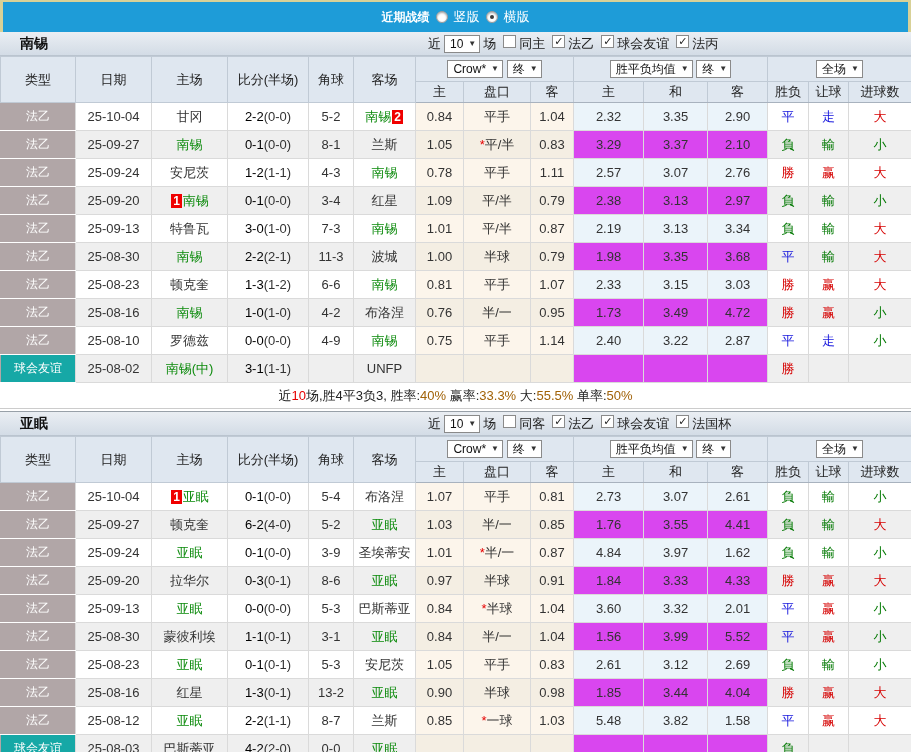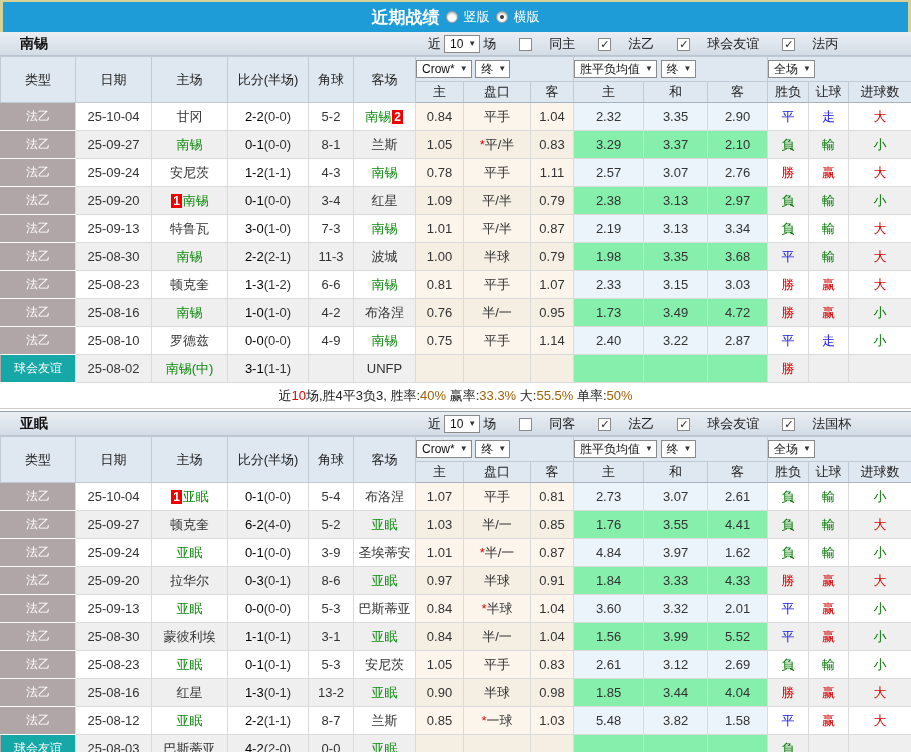--- a/index.html
+++ b/index.html
@@ -4,58 +4,58 @@
 <style>
   * { box-sizing: border-box; margin: 0; padding: 0; }
   html,body { width: 911px; height: 752px; overflow: hidden; background:#fff;
     font-family: "Liberation Sans", "DejaVu Sans", sans-serif; }
   .page { width: 911px; }
 
   
   .titlebar { height: 32px; background:#1E9CD8; border-top:2px solid #D8D197;
     border-left:3px solid #D8D197; border-right:3px solid #D8D197;
     display:flex; align-items:center; justify-content:center; gap:6px; color:#fff; }
-  .titlebar .t { font-size:17px; font-weight:bold; }
+  .titlebar .t { font-size:12px; font-weight:bold; }
   .radio { width:12px; height:12px; border-radius:50%; background:#fff;
     border:1px solid #9a9a9a; display:inline-block; position:relative; vertical-align:middle;
     box-shadow: inset 0 1px 2px rgba(0,0,0,.35); }
   .radio.on:after { content:""; position:absolute; left:3px; top:3px; width:4px; height:4px;
     border-radius:50%; background:#3c3c3c; }
   .titlebar .rlbl { font-size:13px; }
 
   
   .secbar { height:24px; background:linear-gradient(#EAEEF3,#D3DCE6);
     border-bottom:1px solid #BAC4CF; display:flex; align-items:center; position:relative; }
   .secbar .team { margin-left:20px; font-size:14px; font-weight:bold; color:#111; }
   .filter { position:absolute; left:428px; top:0; height:24px; display:flex;
     align-items:center; gap:3px; font-size:13px; color:#222; white-space:nowrap; }
   .sel { display:inline-flex; align-items:center; background:#fff; border:1px solid #8a8a8a;
     padding:1px 3px 1px 5px; font-size:12px; color:#111; line-height:14px; }
   .sel .arr { font-size:8px; margin-left:5px; color:#333; }
   .cb { width:13px; height:13px; border:1px solid #8a8a8a; background:#fff; display:inline-block;
     font-size:11px; line-height:11px; text-align:center; color:#222; font-weight:bold;
     vertical-align:-2px; margin-right:2px; }
-  .filter label { display:inline-flex; align-items:center; gap:15px; margin-left:20px; }
+  .filter label { display:inline-flex; align-items:flex-start; gap:1px; margin-left:4px; }
 
   
   table { width:911px; table-layout:fixed; border-collapse:collapse; font-size:13px; }
   thead th { background:#DFE7F0; border:1px solid #C0CAD5; font-weight:normal;
     color:#222; font-size:13px; }
   thead tr.hA th { height:25px; }
   thead tr.hB th { height:21px; border-bottom:1px solid #A8B2BE; }
-  thead .selcell { text-align:left; }
+  thead .selcell { text-align:center; }
   tbody td { height:28px; border:1px solid #DADADA; text-align:center; color:#333;
     overflow:hidden; white-space:nowrap; }
   tbody tr.even td { background:#EFEFEF; }
   tbody tr.odd  td { background:#FFFFFF; }
   td.type { background:#B1A6A7 !important; color:#fff; font-size:12px;
     border-color:#fff #DADADA #fff #B1A6A7; }
   td.type.friendly { background:#16A8A6 !important; }
   tr.odd td.odds { background:#FCF5EB; } tr.even td.odds { background:#F4EEE3; }
-  tr.odd td.avg  { background:#EBF4FA; } tr.even td.avg  { background:#86efac; }
+  tr.odd td.avg  { background:#EBF4FA; } tr.even td.avg  { background:#d946ef; }
   .green { color:#0B8A0B; }
   .scr { color:#000000; } .half { color:#333;text-align:center; }
   .badge { background:#F00000; color:#fff; font-weight:bold; font-size:12px;
     padding:0 2px; margin:0 1px; }
   .star { color:#E60000; }
   .res-r { color:#D60000; } .res-g { color:#007800; } .res-b { color:#1515DD; }
 
   .summary { height:26px; display:flex; align-items:center; justify-content:center;
     font-size:13px; border-bottom:1px solid #CCC; }
   .sk { color:#222; } .sr { color:#E60000; } .sb { color:#a16207; }

